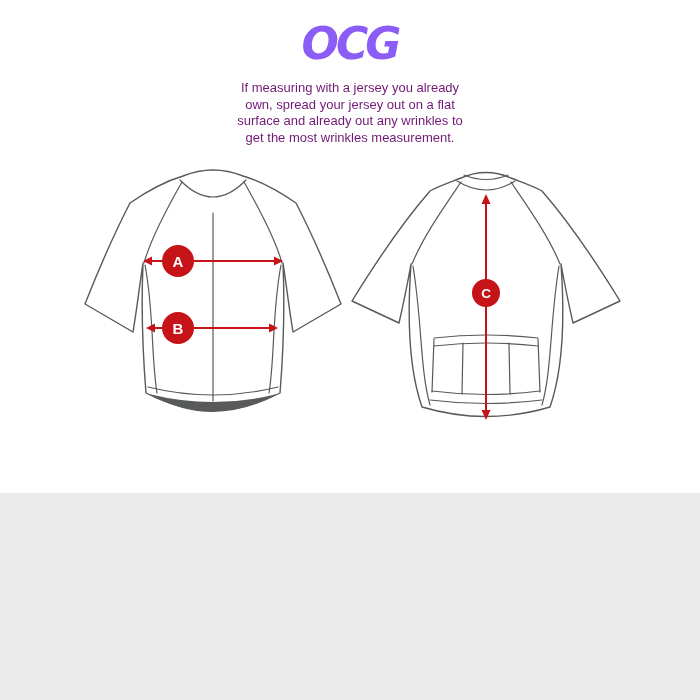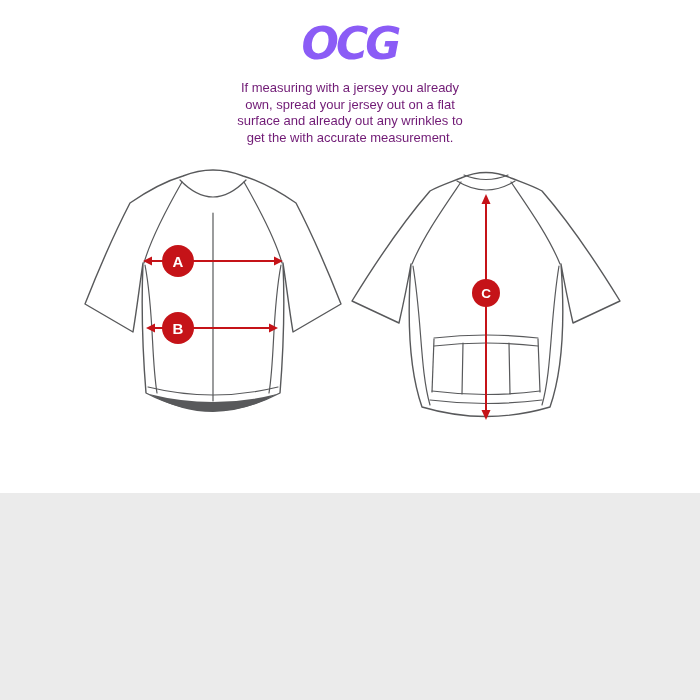--- a/index.html
+++ b/index.html
@@ -45,21 +45,21 @@
 <body>
 
 <div class="canvas">
 
   <div class="logo">OCG</div>
 
   <div class="intro">
     <div class="intro-line">If measuring with a jersey you already</div>
     <div class="intro-line">own, spread your jersey out on a flat</div>
     <div class="intro-line">surface and already out any wrinkles to</div>
-    <div class="intro-line">get the with accurate measurement.</div>
+    <div class="intro-line">get the most wrinkles measurement.</div>
   </div>
 
   <svg class="jersey" style="left:70px;top:160px;" width="286" height="288" viewBox="0 0 286 288">
 
     <path class="fill-body" d="
       M113,16 Q143,4 173,16
       C190,21 210,32 226,43
       C243,76 258,111 271,144
       L223,172
       C219,148 216,122 213,103

